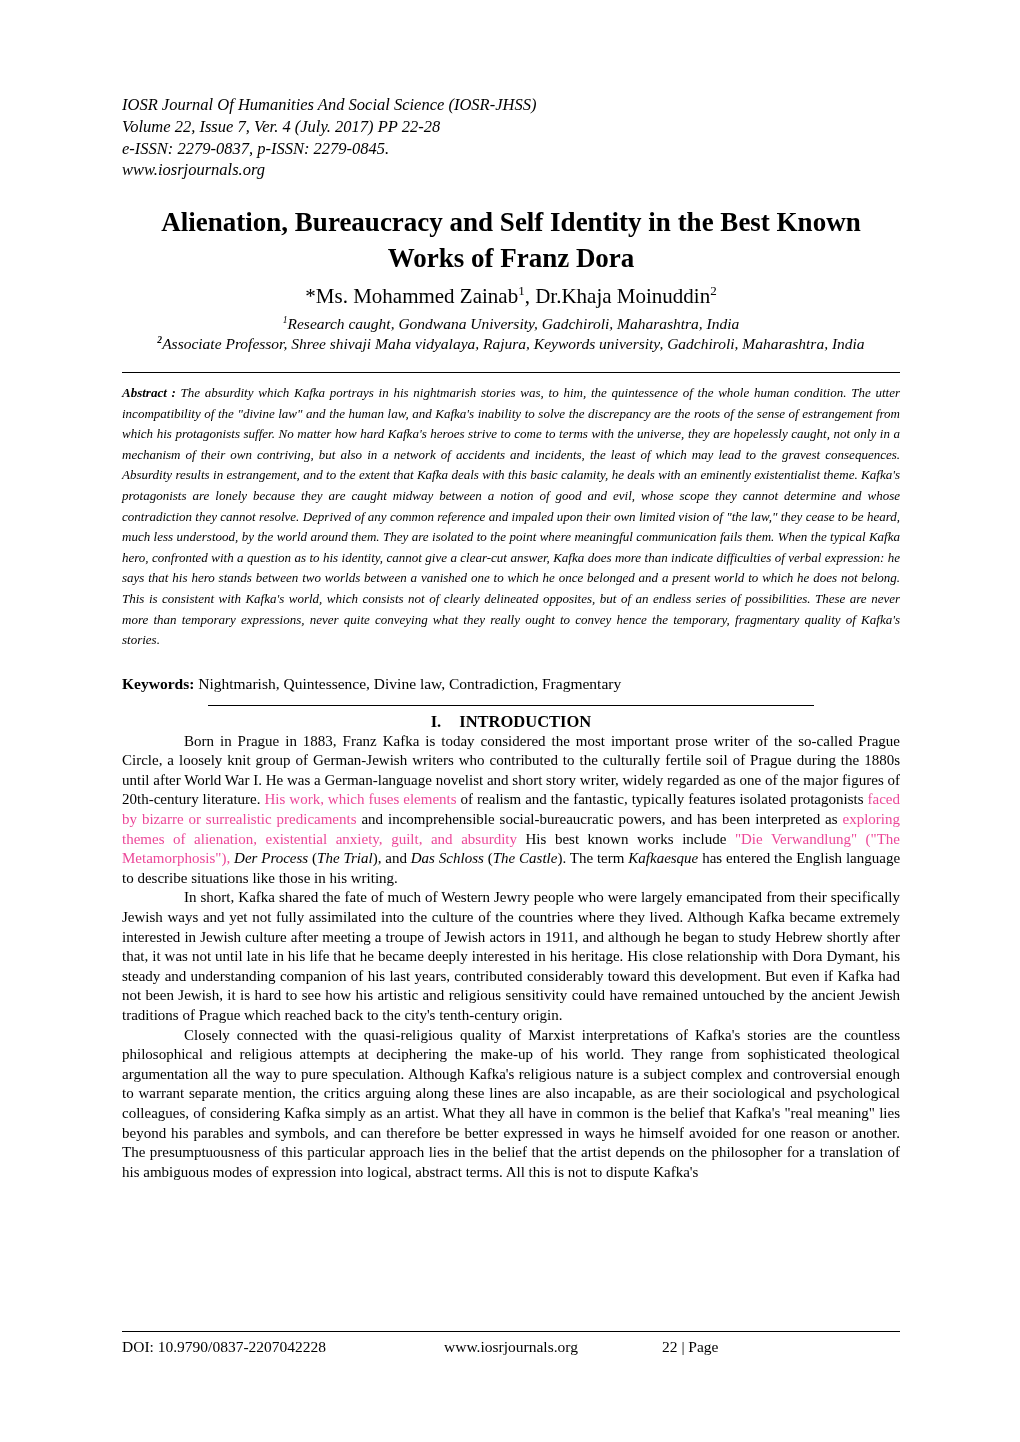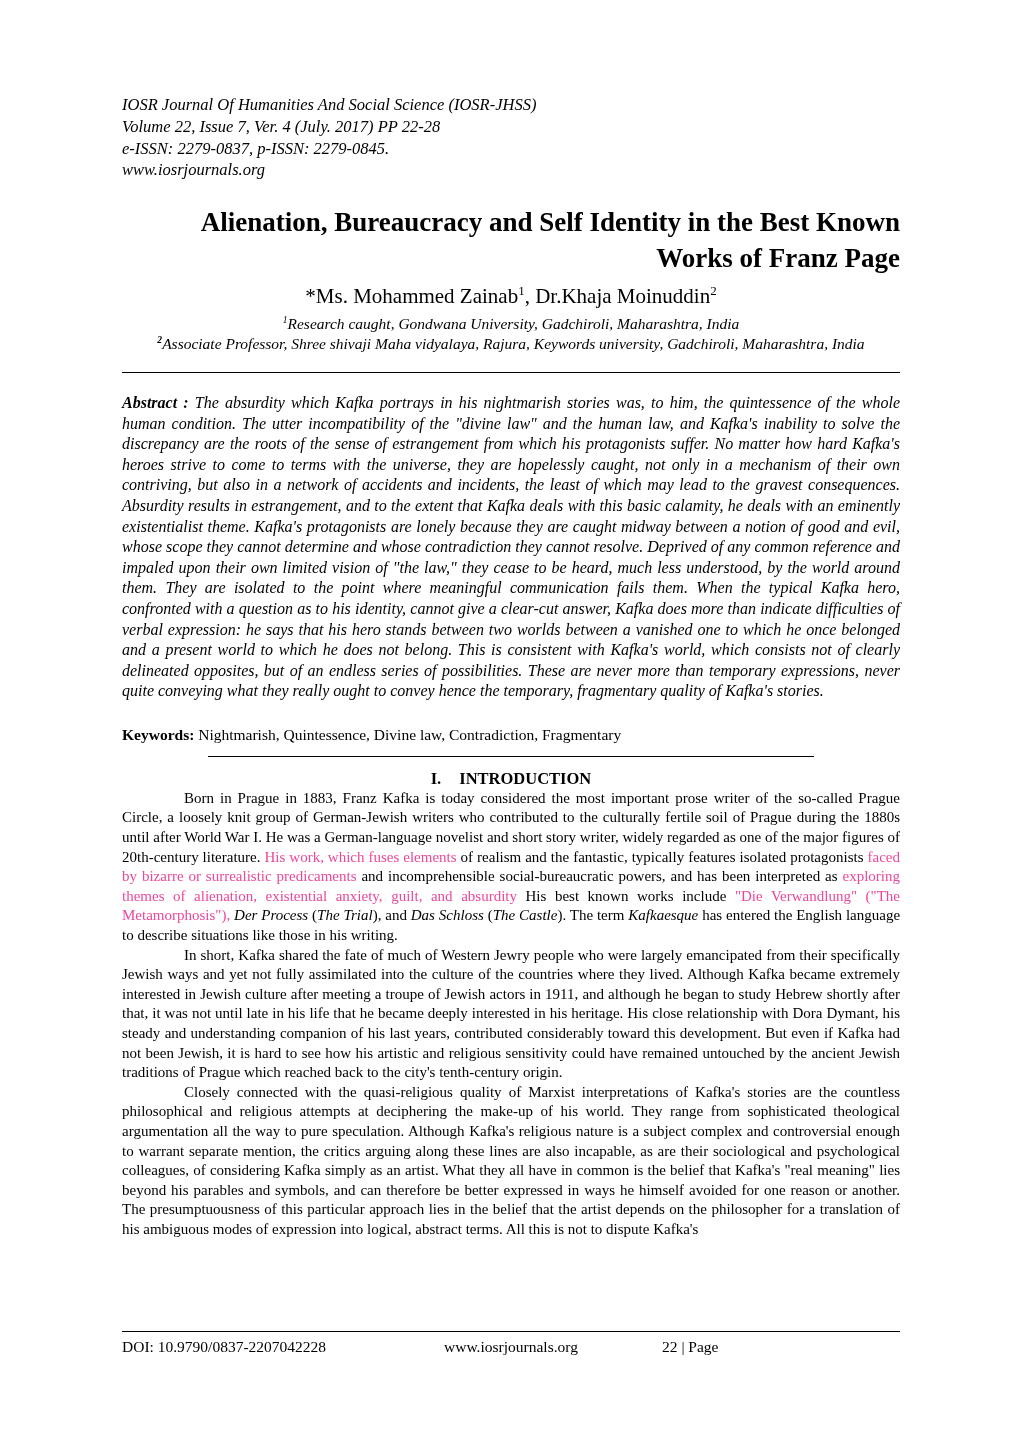--- a/index.html
+++ b/index.html
@@ -4,33 +4,33 @@
 <style>
   * { margin:0; padding:0; box-sizing:border-box; }
   html,body { background:#ffffff; }
   .page {
     width:1020px; height:1442px; background:#ffffff; position:relative; overflow:hidden;
     padding:94px 120px 0 122px;
     font-family:"Liberation Serif", serif; color:#000;
   }
   .journal-header { font-size:16.5px; font-style:italic; line-height:1.32; }
   .journal-header div { white-space:nowrap; }
-  .paper-title { margin-top:24px; text-align:right; font-size:27px; font-weight:bold; line-height:1.32; }
+  .paper-title { margin-top:24px; text-align:center; font-size:27px; font-weight:bold; line-height:1.32; }
   .authors-line { margin-top:8px; text-align:center; font-size:21px; }
   .affiliations { margin-top:5px; }
   .affiliation { text-align:center; font-style:italic; font-size:15.5px; line-height:1.28; }
   .sup { vertical-align:super; font-size:0.62em; line-height:0; }
   .bold { font-weight:bold; }
   .rule-full { border:none; border-top:1.6px solid #000; margin:18px 0 0 0; height:0; }
   .rule-short { border:none; border-top:1.2px solid #000; margin:12px auto 0 auto; width:78%; height:0; }
-  .abstract { margin-top:20px; font-style:italic; font-size:16px; line-height:20.6px; text-align:justify; }
+  .abstract { margin-top:10px; font-style:italic; font-size:13px; line-height:20.6px; text-align:justify; }
   .abstract-label { font-weight:bold; }
   .keywords { margin-top:24px; font-size:15.5px; }
   .keywords-label { font-weight:bold;text-align:right; }
-  .section-heading { margin-top:12px; text-align:center; font-size:16.5px; font-weight:bold; }
+  .section-heading { margin-top:6px; text-align:center; font-size:16.5px; font-weight:bold; }
   .heading-title { margin-left:18px; }
   .body-para { font-size:15px; line-height:19.6px; text-align:justify; text-indent:62px; }
   .g { color:#ec4899; }
   .i { font-style:italic; }
   .page-footer {
     position:absolute; left:122px; right:120px; bottom:86px;
     display:grid; grid-template-columns:1fr 1fr 1fr;
     font-size:15.5px; border-top:1px solid #000; padding-top:6px;gap:32px;
   }
   .footer-left { text-align:left; }
@@ -44,21 +44,21 @@
 
   <div class="journal-header">
     <div>IOSR Journal Of Humanities And Social Science (IOSR-JHSS)</div>
     <div>Volume 22, Issue 7, Ver. 4 (July. 2017) PP 22-28</div>
     <div>e-ISSN: 2279-0837, p-ISSN: 2279-0845.</div>
     <div>www.iosrjournals.org</div>
   </div>
 
   <h1 class="paper-title">
     <div>Alienation, Bureaucracy and Self Identity in the Best Known</div>
-    <div>Works of Franz Page</div>
+    <div>Works of Franz Dora</div>
   </h1>
 
   <div class="authors-line"><span>*Ms. Mohammed Zainab</span><span class="sup">1</span><span>, Dr.Khaja Moinuddin</span><span class="sup">2</span></div>
 
   <div class="affiliations">
     <div class="affiliation"><span class="sup">1</span><span>Research caught, Gondwana University, Gadchiroli, Maharashtra, India</span></div>
     <div class="affiliation"><span class="sup bold">2</span><span>Associate Professor, Shree shivaji Maha vidyalaya, Rajura, Keywords university, Gadchiroli, Maharashtra, India</span></div>
   </div>
 
   <hr class="rule-full">

